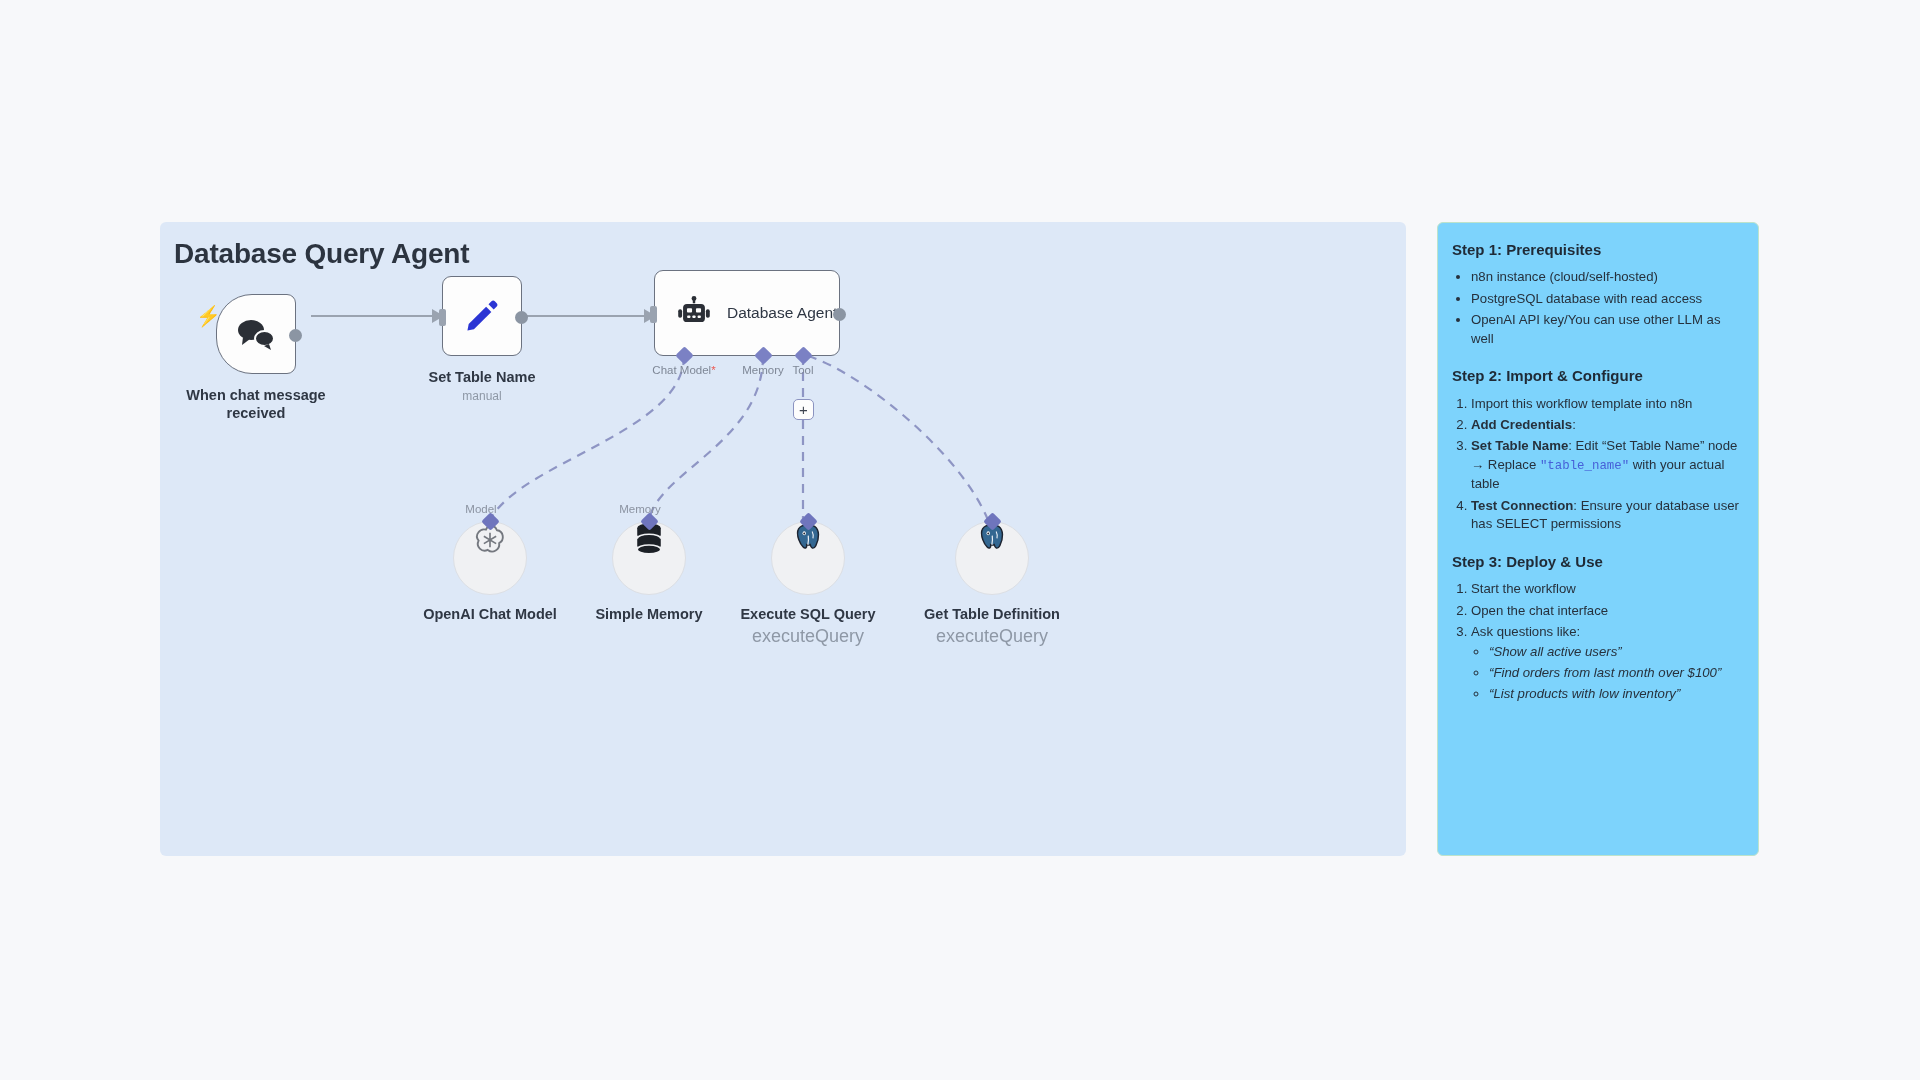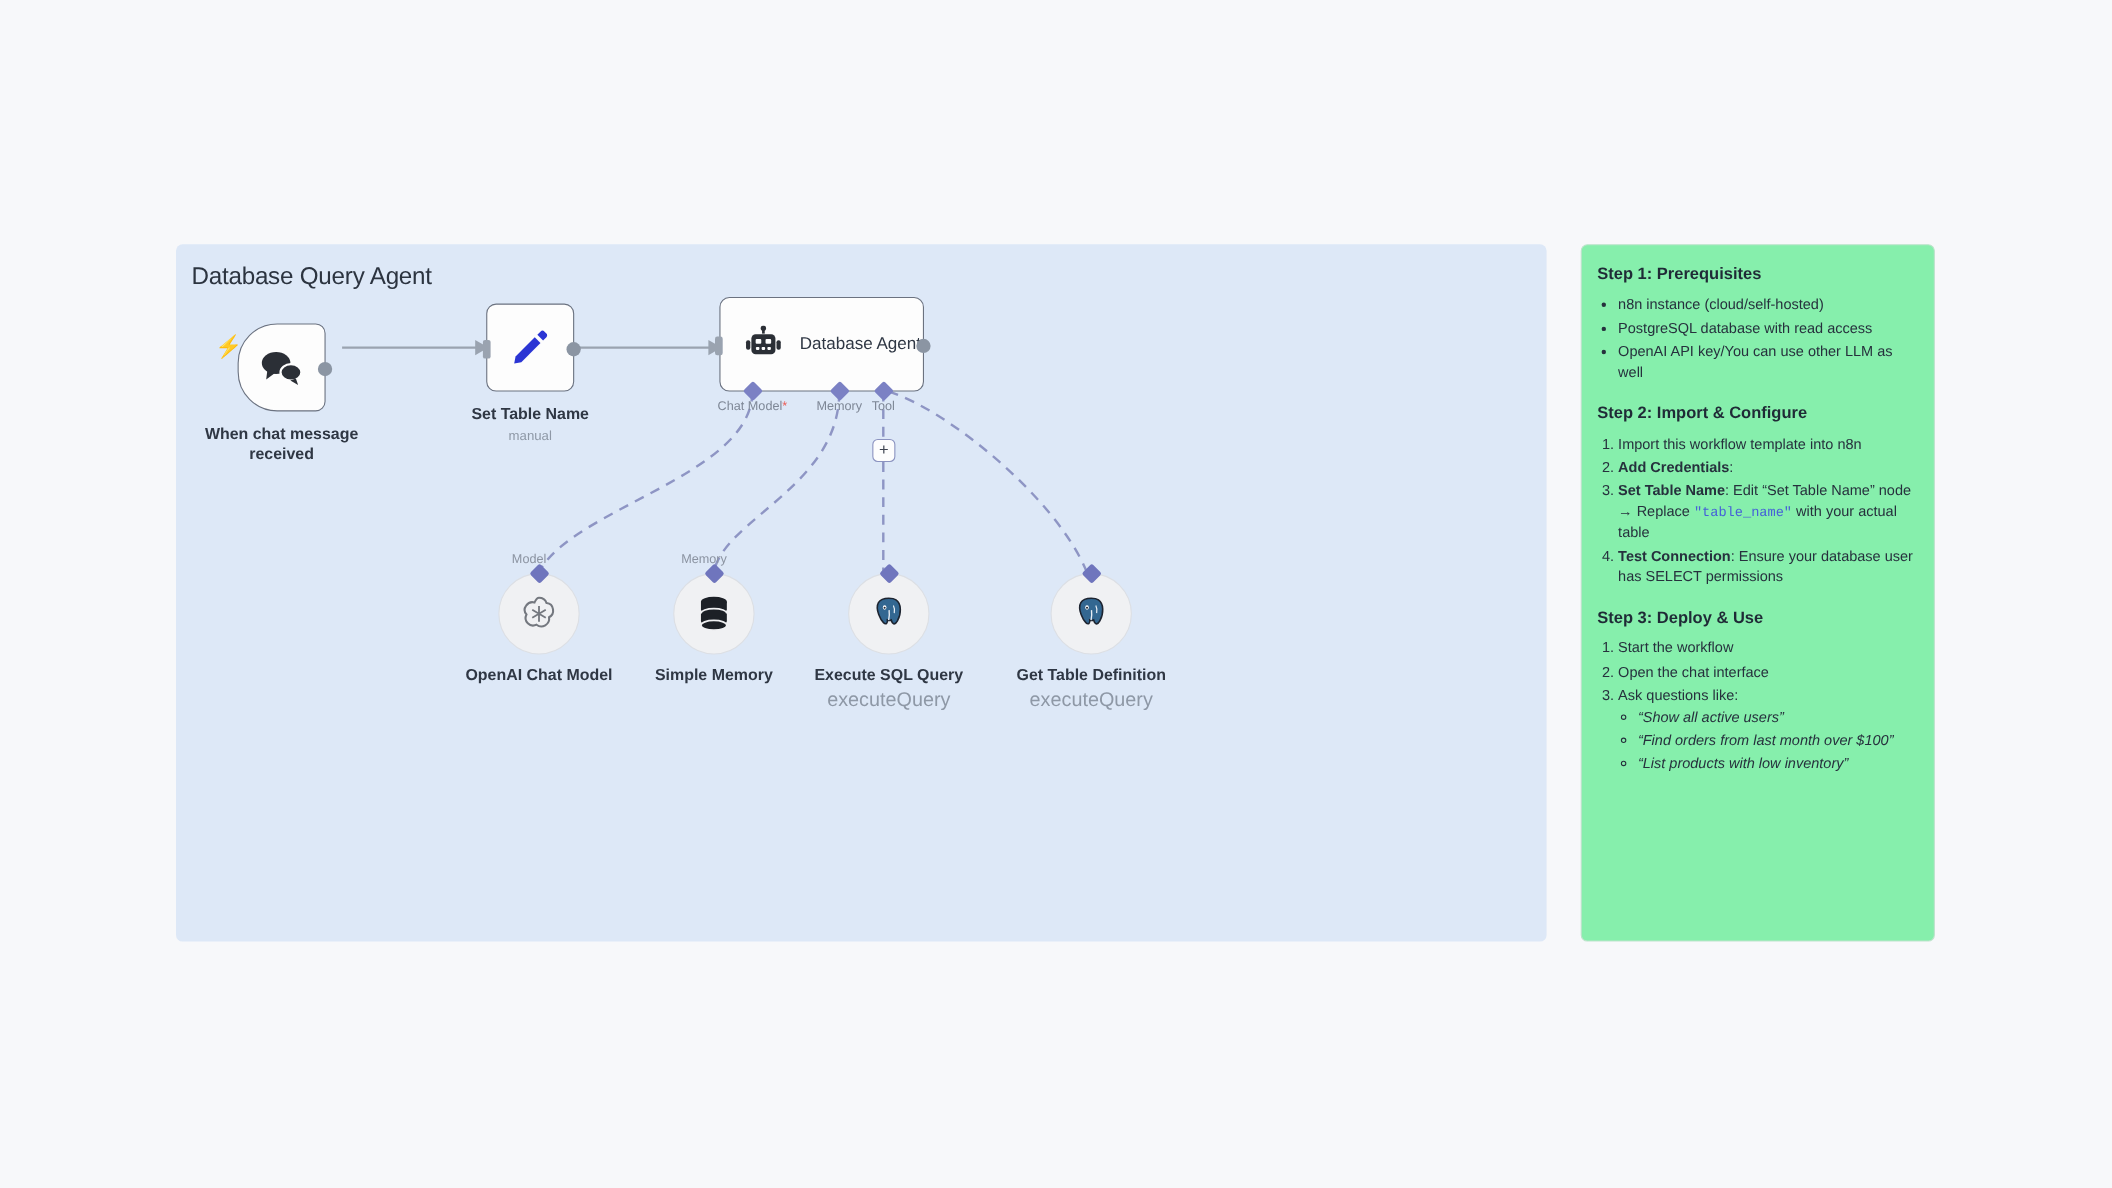--- a/index.html
+++ b/index.html
@@ -14,21 +14,21 @@
   
   .canvas {
     position: absolute;
     left: 160px; top: 222px;
     width: 1246px; height: 634px;
     background: #dde8f7;
     border-radius: 6px;
   }
   .canvas-title {
     position: absolute; left: 14px; top: 16px;
-    font-size: 22px; font-weight: normal; color: #2c3440;
+    font-size: 28px; font-weight: bold; color: #2c3440;
     letter-spacing: -0.2px;
   }
 
   
   .wires { position: absolute; left: 0; top: 0; width: 1246px; height: 634px; overflow: visible; }
 
   
   .node {
     position: absolute;
     background: #fdfdfd;
@@ -75,21 +75,21 @@
   }
   .port-label .req { color: #ec5b54; }
 
   
   .subnode {
     position: absolute;
     width: 74px; height: 74px;
     background: #f0f1f3;
     border: 1.4px solid #dcdfe4;
     border-radius: 50%;
-    display: flex; align-items: center; justify-content: center;
+    display: flex; justify-content: center;
   }
   .subnode-title {
     position: absolute; top: 84px; left: 50%;
     transform: translateX(-50%);
     width: 230px; text-align: center;
     font-size: 14.5px; font-weight: bold; color: #2f3744;
     line-height: 1.2;
   }
   .subnode-title .sub {
     display: block; font-size: 18px; font-weight: normal;
@@ -115,21 +115,21 @@
     font-family: "Liberation Sans", sans-serif;
   }
 
   .bolt { position: absolute; font-size: 20px; color: #f4685e; line-height: 1; }
 
   
   .panel {
     position: absolute;
     left: 1437px; top: 222px;
     width: 322px; height: 634px;
-    background: #86efac;
+    background: #7dd3fc;
     border: 1px solid #bde3cb;
     border-radius: 6px;
     padding: 16px 16px 8px 14px;
     color: #26313d;
     font-size: 13.2px;
     line-height: 1.42;
     overflow: hidden;
   }
   .panel h3 {
     font-size: 15px; font-weight: bold; color: #1f2a36;

